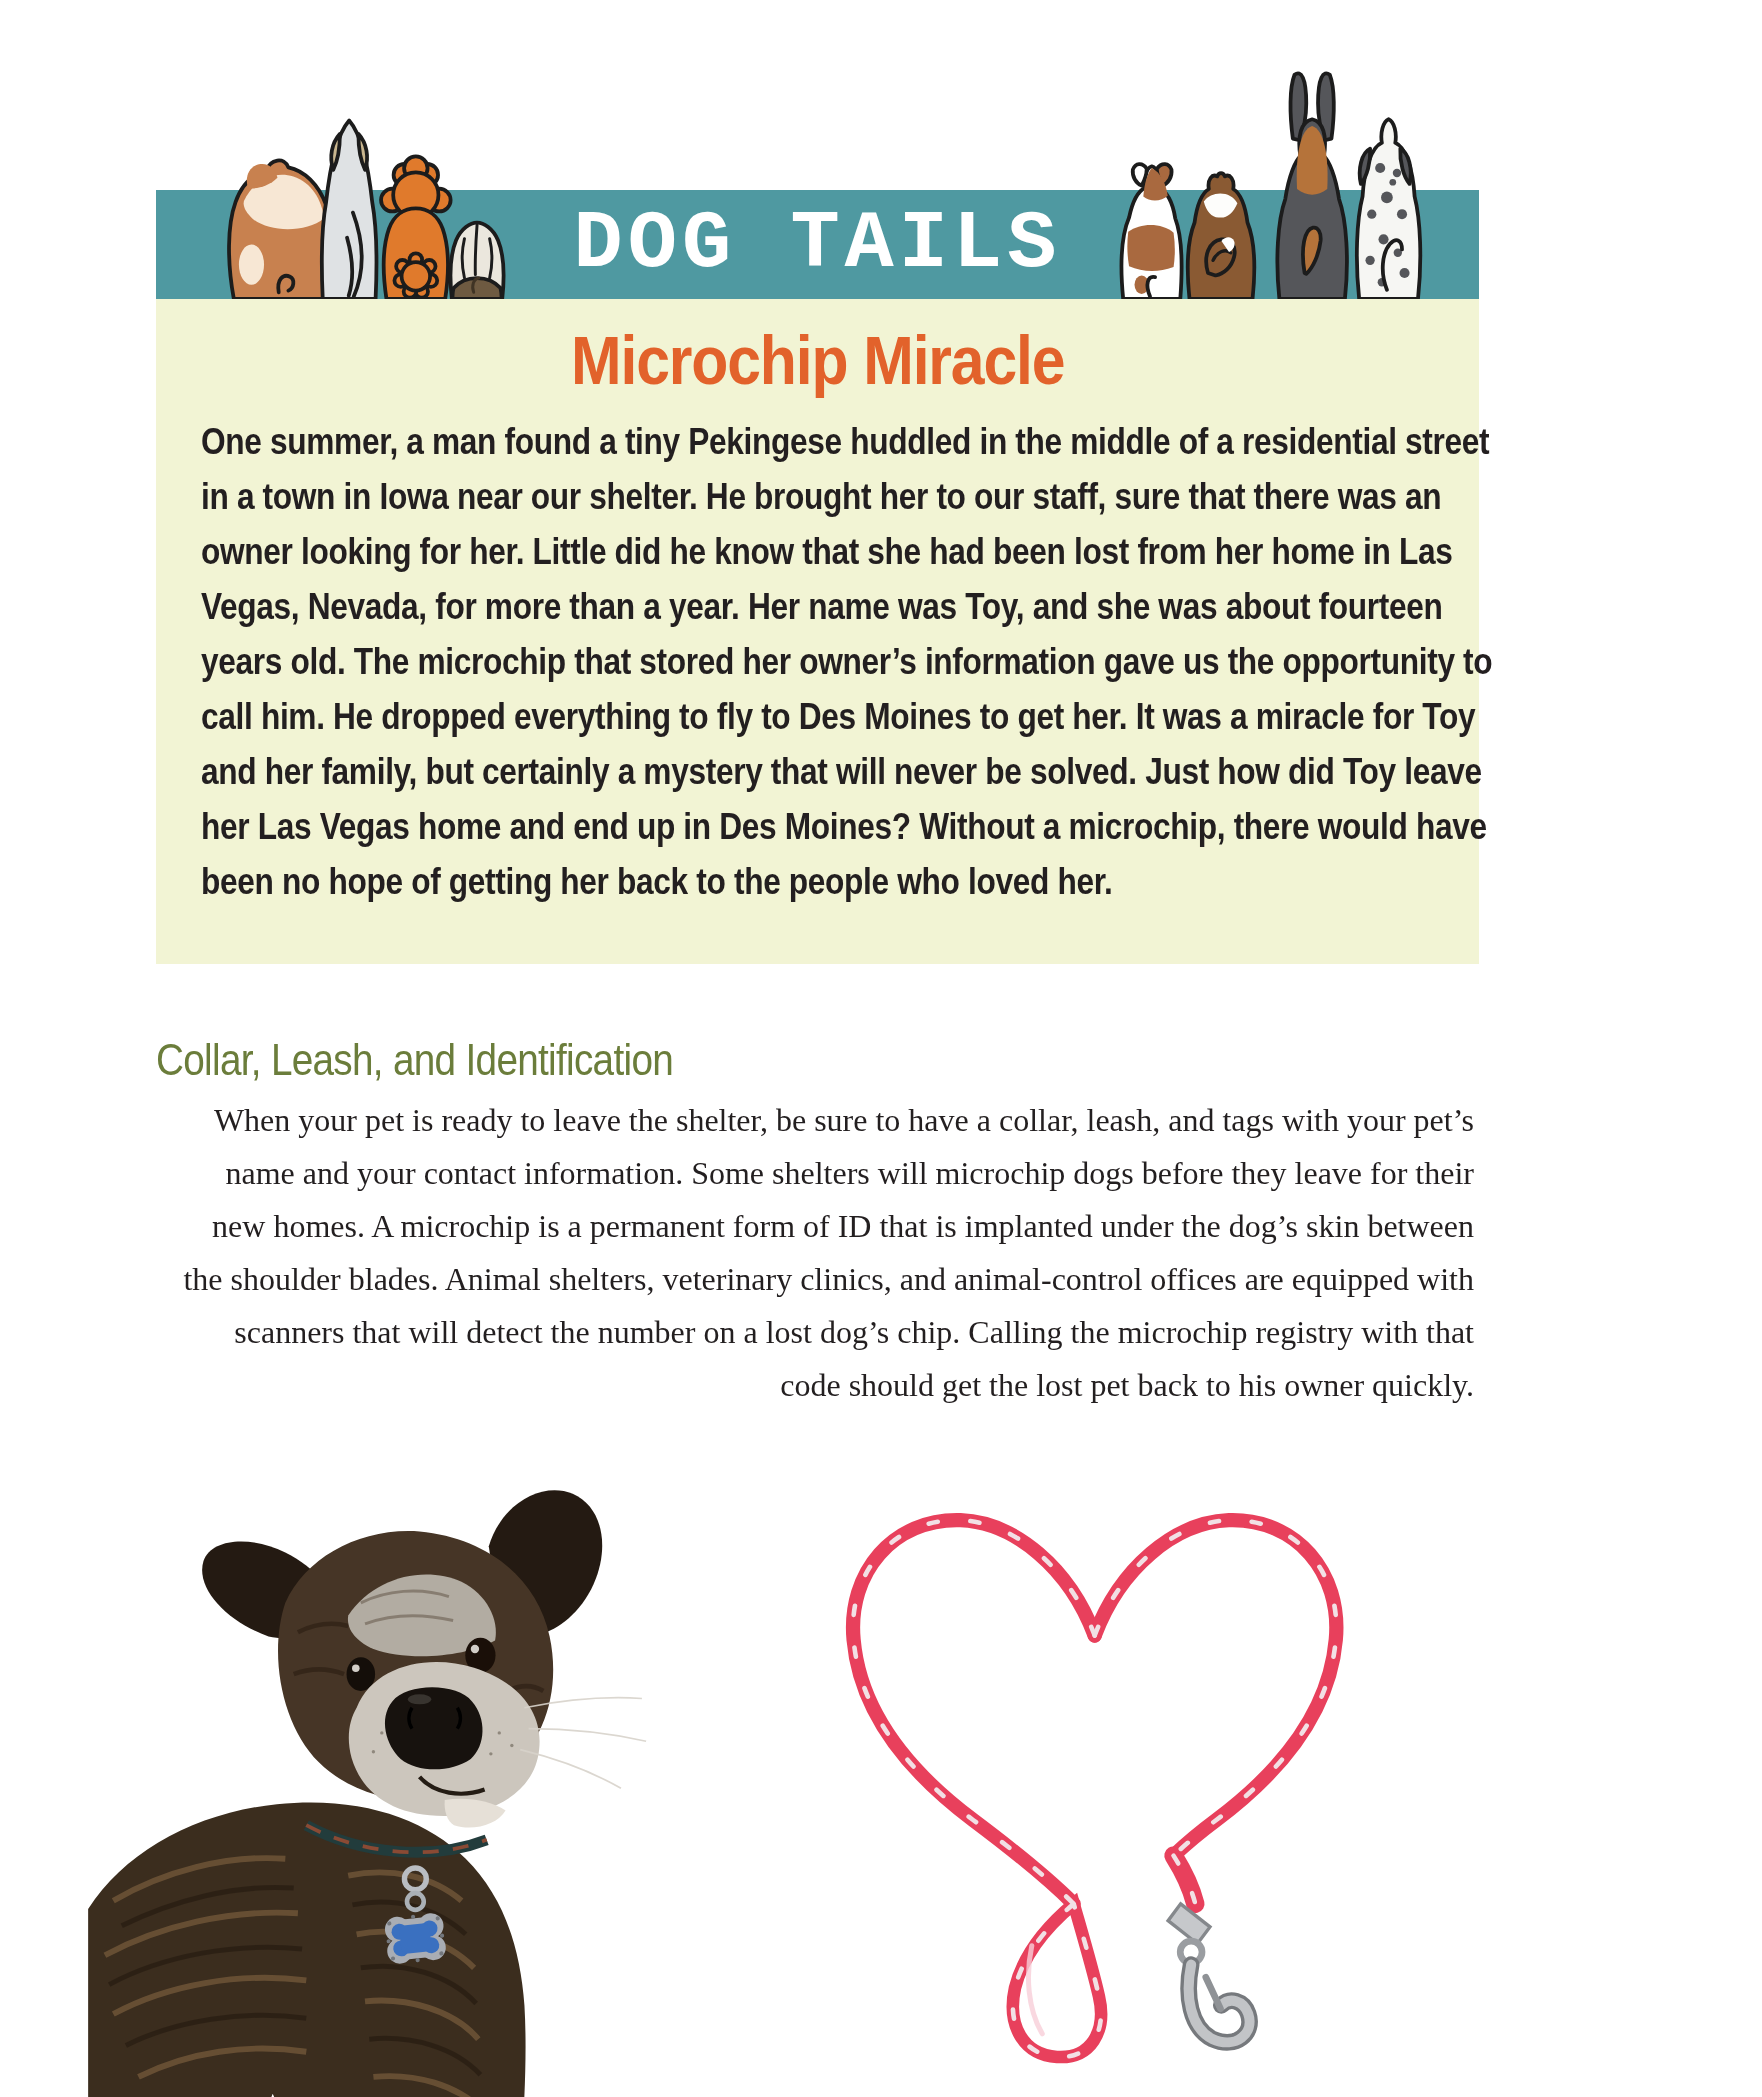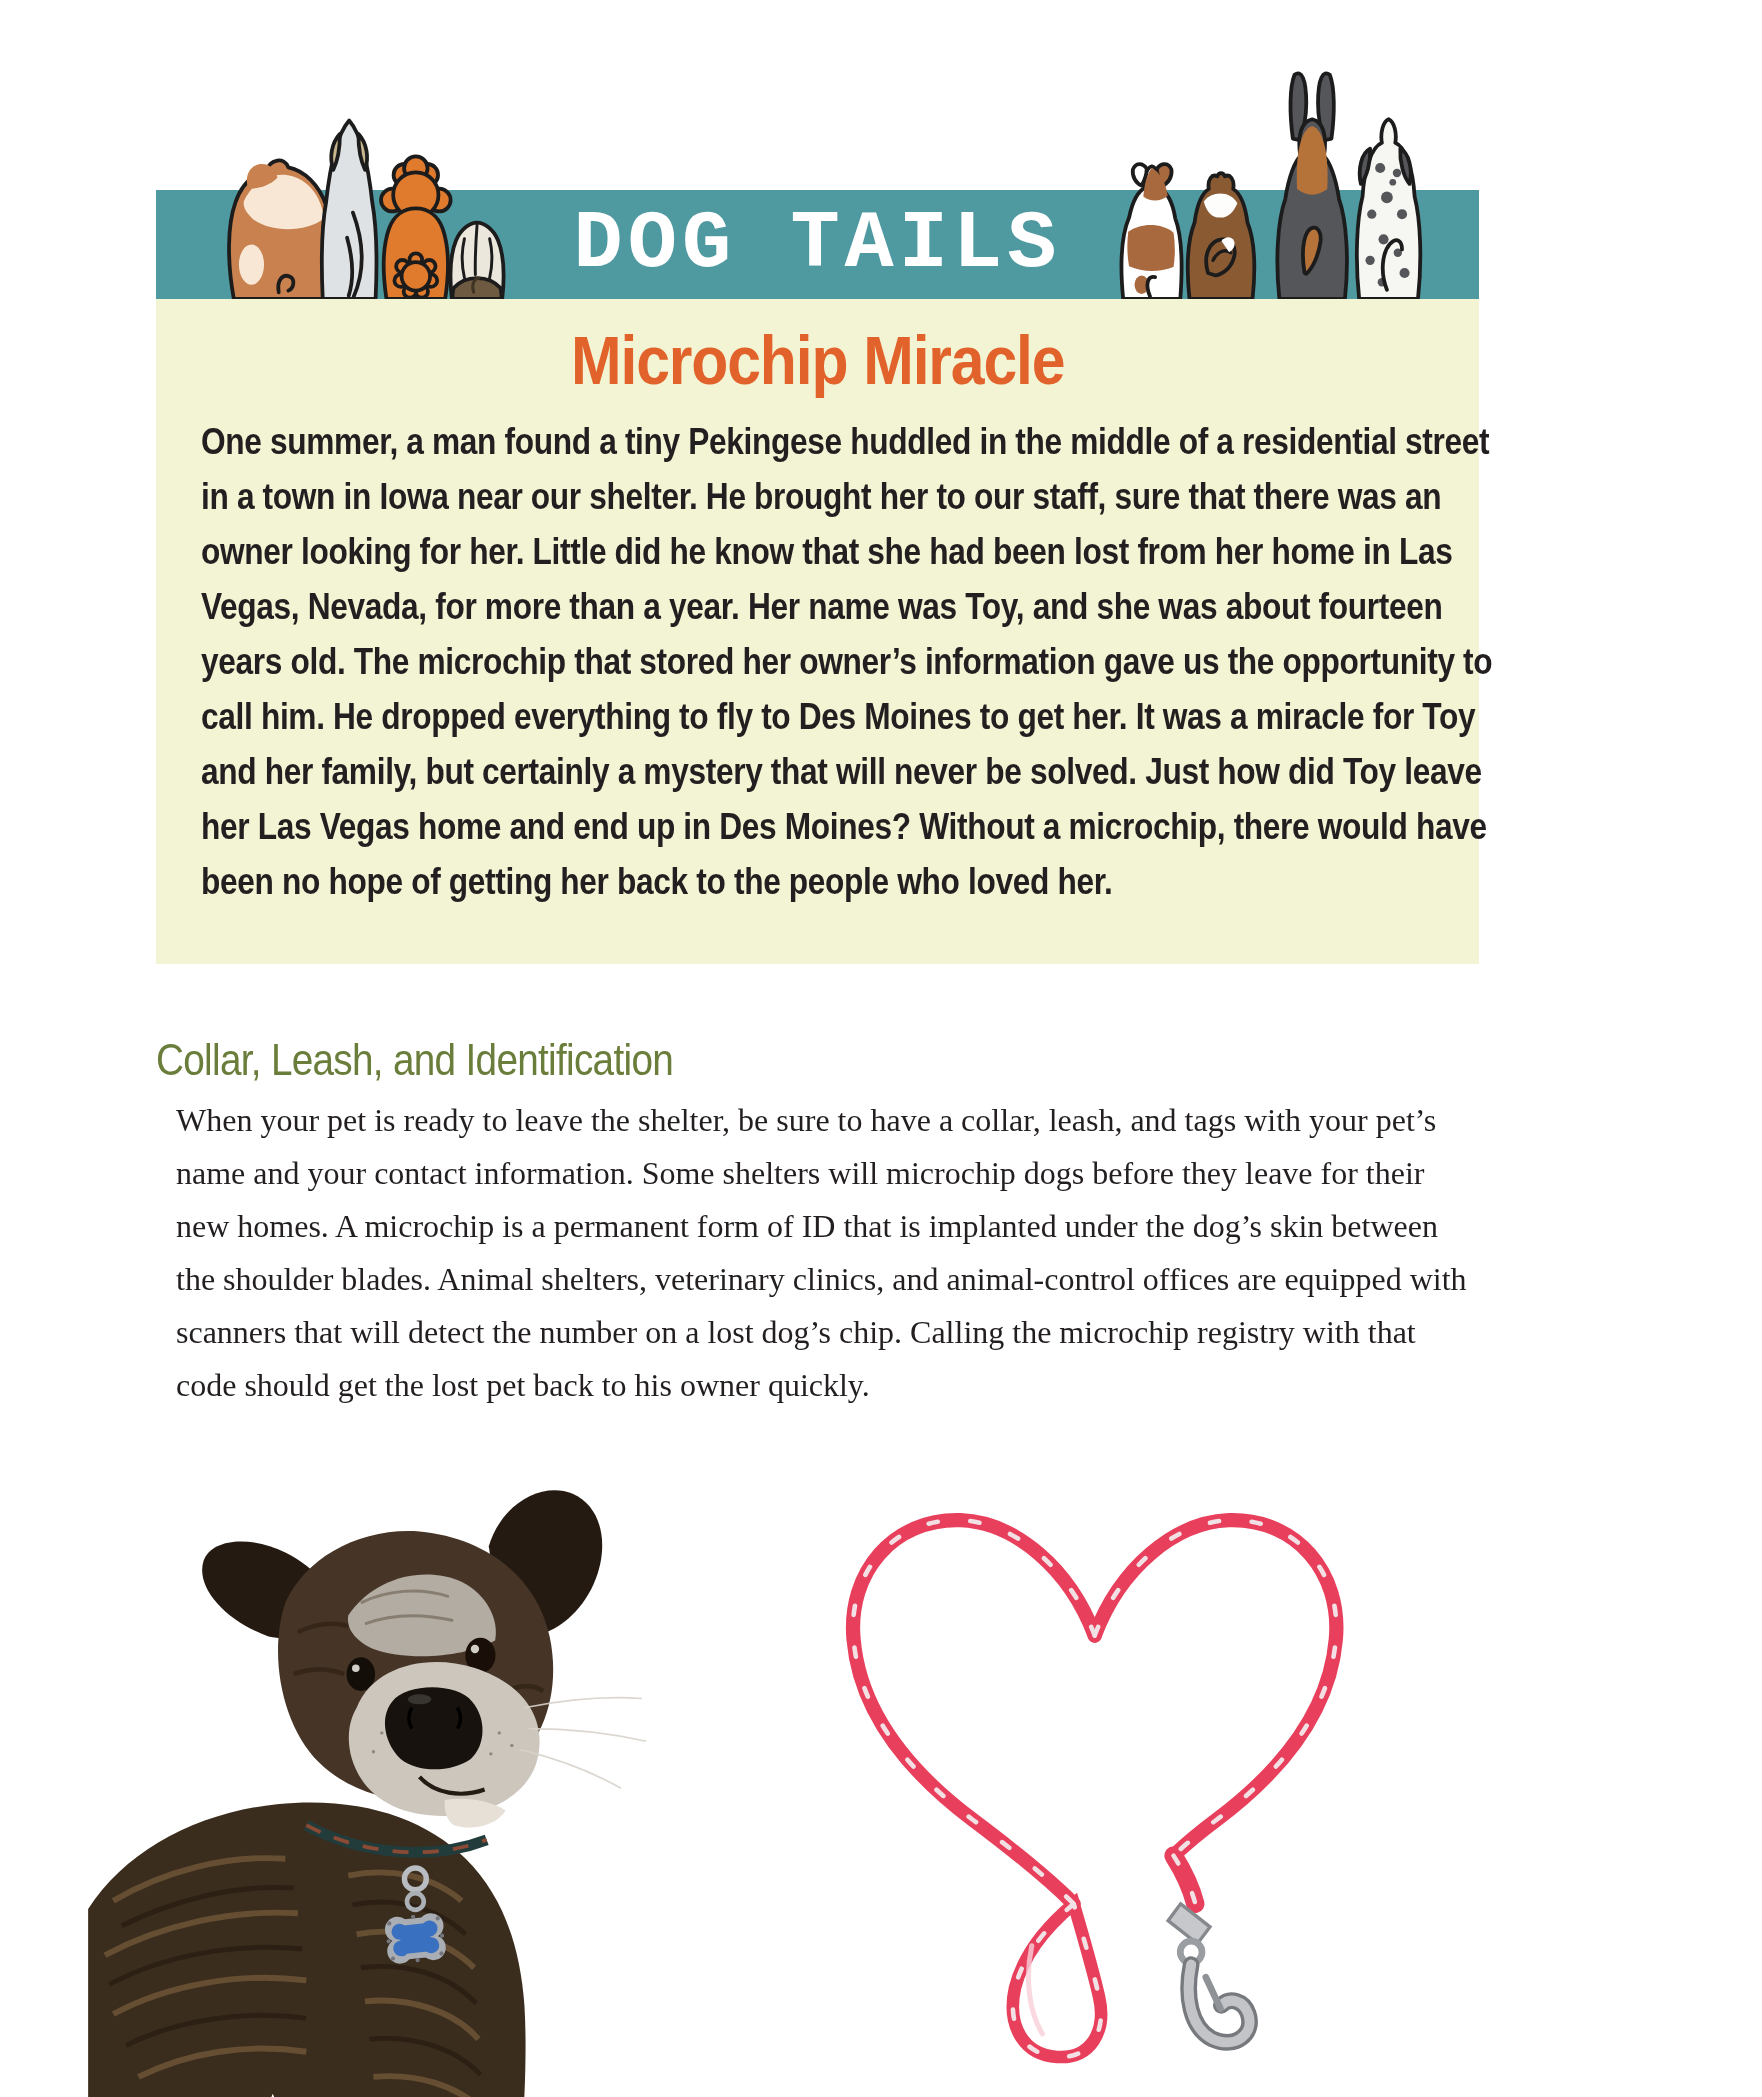--- a/index.html
+++ b/index.html
@@ -12,21 +12,21 @@
 
   .banner-band{left:156px;top:190px;width:1323px;height:109px;background:#4f99a1;}
   .banner-title{left:156px;top:190px;width:1323px;height:109px;display:flex;align-items:center;justify-content:center;
       font-family:"Liberation Mono",monospace;font-weight:bold;font-size:82px;letter-spacing:5px;color:#ffffff;white-space:nowrap;}
 
   .story-box{left:156px;top:299px;width:1323px;height:665px;background:#f2f4d4;}
   .story-title{padding-top:26px;font-size:69px;font-weight:bold;letter-spacing:-1.3px;color:#e2622b;line-height:1.05;}
   .story-body{margin:17px 48px 0 45px;font-size:36px;line-height:55px;font-weight:bold;letter-spacing:-0.4px;color:#231f20;}
 
   .section-heading{left:156px;top:1035px;width:1007px;font-size:44px;font-weight:normal;letter-spacing:-0.8px;color:#6b7d3b;white-space:nowrap;}
-  .section-body{left:176px;top:1094px;width:1298px;font-family:"Liberation Serif",serif;font-size:32px;line-height:53px;color:#231f20;}
+  .section-body{left:176px;top:1094px;width:1298px;font-family:"Liberation Serif",serif;font-size:32px;line-height:53px;color:#231f20;text-align:right;}
 
   svg{display:block;}
 </style>
 </head>
 <body>
 
 <div class="abs banner-band"></div>
 <div class="abs banner-title">DOG TAILS</div>
 
 <svg class="abs" style="left:180px;top:112px;" width="340" height="187" viewBox="0 0 810 446">

